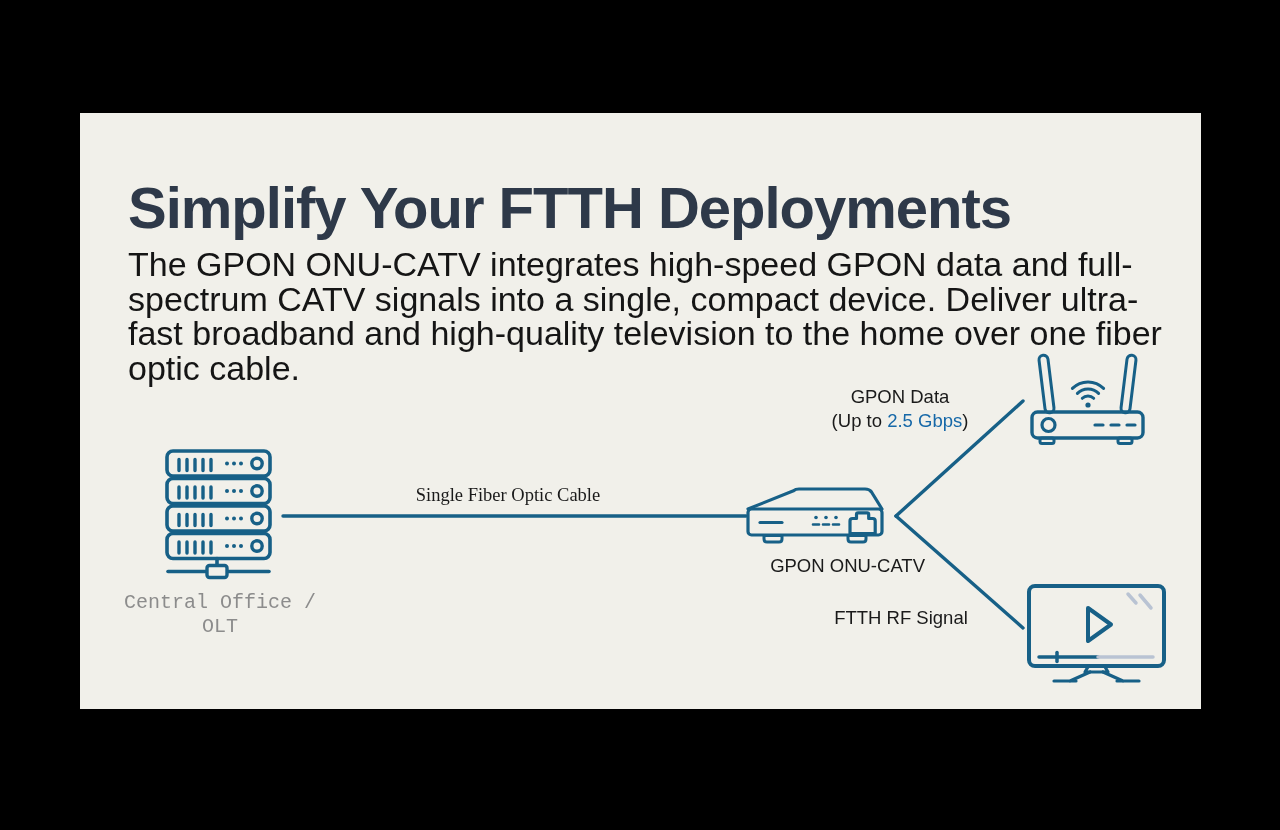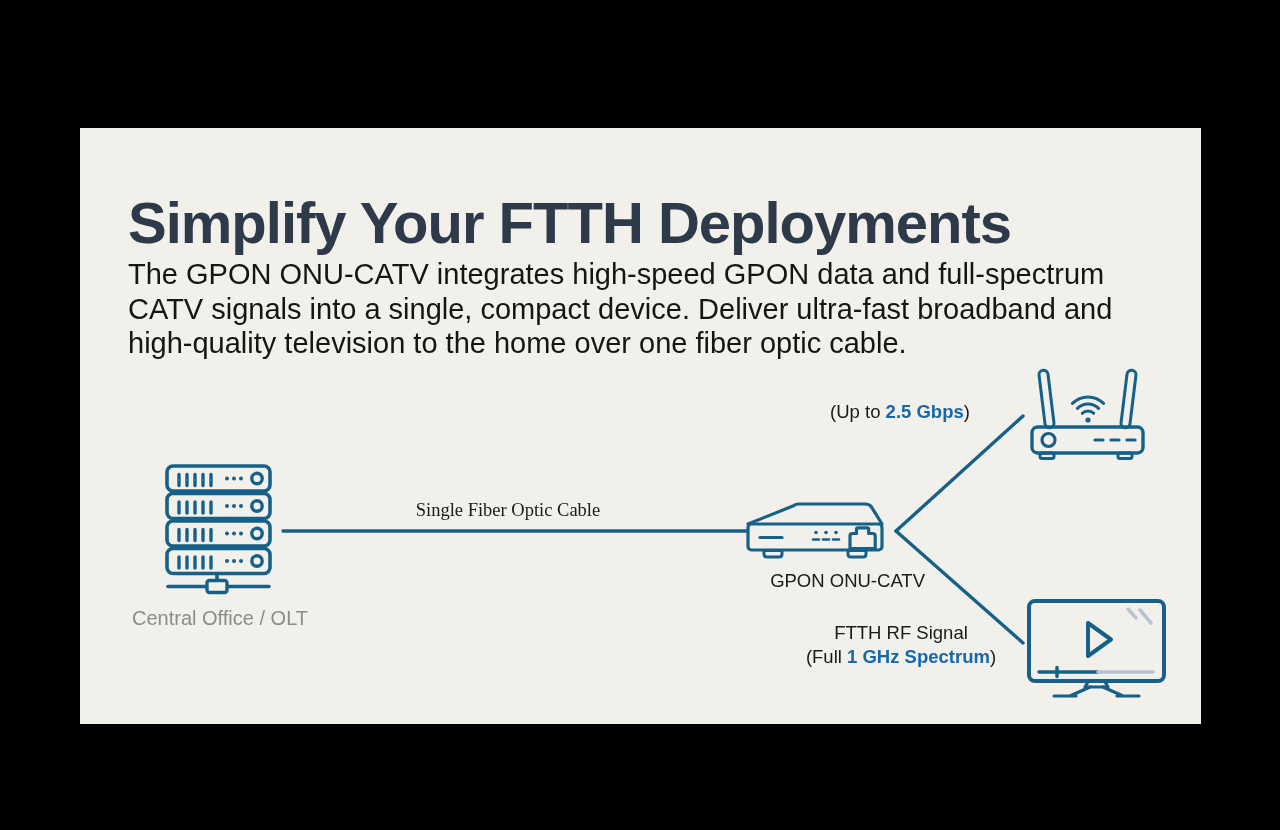--- a/index.html
+++ b/index.html
@@ -12,49 +12,49 @@
     --page-background:#000000;
     --tv-detail:#b9c3d3;
   }
   html,body{margin:0;padding:0;}
   body{
     width:1280px;height:830px;position:relative;overflow:hidden;
     background:var(--page-background,#000);
     font-family:"Liberation Sans", sans-serif;
   }
   .slide{
-    position:absolute;left:80px;top:128px;width:1121px;height:596px;
+    position:absolute;left:80px;top:113px;width:1121px;height:596px;
     background:var(--slide-background,#f1f0ea);
   }
   .title{
     position:absolute;left:48px;top:24px;width:1030px;
     font-size:58px;font-weight:bold;letter-spacing:-1px;line-height:1.12;
     color:var(--title-text,#2e3949);
   }
   .description{
     position:absolute;left:48px;top:100px;width:1045px;
-    font-size:29px;line-height:34.5px;
+    font-size:34px;line-height:34.5px;
     color:var(--body-text,#151515);
   }
   .diagram{position:absolute;inset:0;}
   .lines-svg{position:absolute;left:0;top:0;width:1121px;height:596px;pointer-events:none;}
   .icon{position:absolute;color:var(--accent-line,#176087);}
   .icon svg{display:block;}
   .label{
     position:absolute;text-align:center;
     font-size:18.5px;line-height:24px;color:#1a1a1a;
   }
-  .label .hl{color:var(--highlight-text,#1668a8);font-weight:bold;text-align:right;}
+  .label .hl{color:var(--highlight-text,#1668a8);font-weight:normal;text-align:right;}
   .label-fiber{left:278px;top:370px;width:300px;font-family:Liberation Serif, serif;}
   .label-onu{left:625px;top:441px;width:220px;text-align:right;}
   .label-gpon{left:710px;top:272px;width:220px;}
   .label-catv{left:691px;top:493px;width:260px;}
   .label-central{
     left:20px;top:478px;width:240px;text-align:center;
-    font-size:20px;color:var(--muted-label,#8c8c8c);
+    font-size:20px;color:var(--muted-label,#8c8c8c);font-family:Liberation Mono, monospace;
   }
   .pos-server{left:85px;top:336px;}
   .pos-onu{left:664px;top:373px;}
   .pos-router{left:945px;top:238px;}
   .pos-tv{left:944px;top:468px;}
   .mask{fill:var(--slide-background,#f1f0ea);}
   .tvgray{stroke:var(--tv-detail,#b9c3d3);}
 </style>
 </head>
 <body>
@@ -134,20 +134,21 @@
         </g>
         <path d="M106 47.5 V35 q0-2.5 2.5-2.5 h4 v-4 q0-1.6 1.6-1.6 h9 q1.6 0 1.6 1.6 v4 h4 q2.5 0 2.5 2.5 v12.5 z"></path>
         <path d="M20 49.5 h18 v3.5 q0 3-3 3 h-12 q-3 0-3-3 z" stroke-width="3"></path>
         <path d="M104 49.5 h18 v3.5 q0 3-3 3 h-12 q-3 0-3-3 z" stroke-width="3"></path>
       </svg>
     </div>
 
     <div class="label label-onu">GPON ONU-CATV</div>
 
     <div class="label label-gpon">
+      <div>GPON Data</div>
       <div><span>(Up to </span><span class="hl">2.5 Gbps</span><span>)</span></div>
     </div>
 
     <div class="icon pos-router">
       <svg width="125" height="95" viewBox="0 0 125 95" xmlns="http://www.w3.org/2000/svg" fill="none" stroke="currentColor" stroke-width="3" stroke-linecap="round" stroke-linejoin="round">
         <rect x="17" y="4" width="9" height="58" rx="4.5" transform="rotate(-7 21.5 33)"></rect>
         <rect x="99" y="4" width="9" height="58" rx="4.5" transform="rotate(7 103.5 33)"></rect>
         <path d="M47.4 37.4 A22 22 0 0 1 78.6 37.4"></path>
         <path d="M52.4 42.4 A15 15 0 0 1 73.6 42.4"></path>
         <path d="M57.3 47.3 A8 8 0 0 1 68.7 47.3"></path>
@@ -157,21 +158,20 @@
         <g stroke-width="3.2">
           <path d="M70 74h8 M86 74h8 M102 74h8"></path>
         </g>
         <rect x="15" y="87" width="14" height="5.5" rx="2"></rect>
         <rect x="93" y="87" width="14" height="5.5" rx="2"></rect>
       </svg>
     </div>
 
     <div class="label label-catv">
       <div>FTTH RF Signal</div>
-      <div><span>(Full </span><span class="hl">1 GHz Spectrum</span><span>)</span></div>
     </div>
 
     <div class="icon pos-tv">
       <svg width="145" height="105" viewBox="0 0 145 105" xmlns="http://www.w3.org/2000/svg" fill="none" stroke="currentColor" stroke-width="4" stroke-linecap="round" stroke-linejoin="round">
         <rect x="5" y="5" width="135" height="80" rx="6"></rect>
         <path d="M64 27 L87 43.5 L64 60 Z"></path>
         <g stroke-width="3.5">
           <line x1="15" y1="76" x2="74" y2="76"></line>
           <line x1="33" y1="71.5" x2="33" y2="80.5"></line>
           <line class="tvgray" x1="74" y1="76" x2="129" y2="76"></line>

